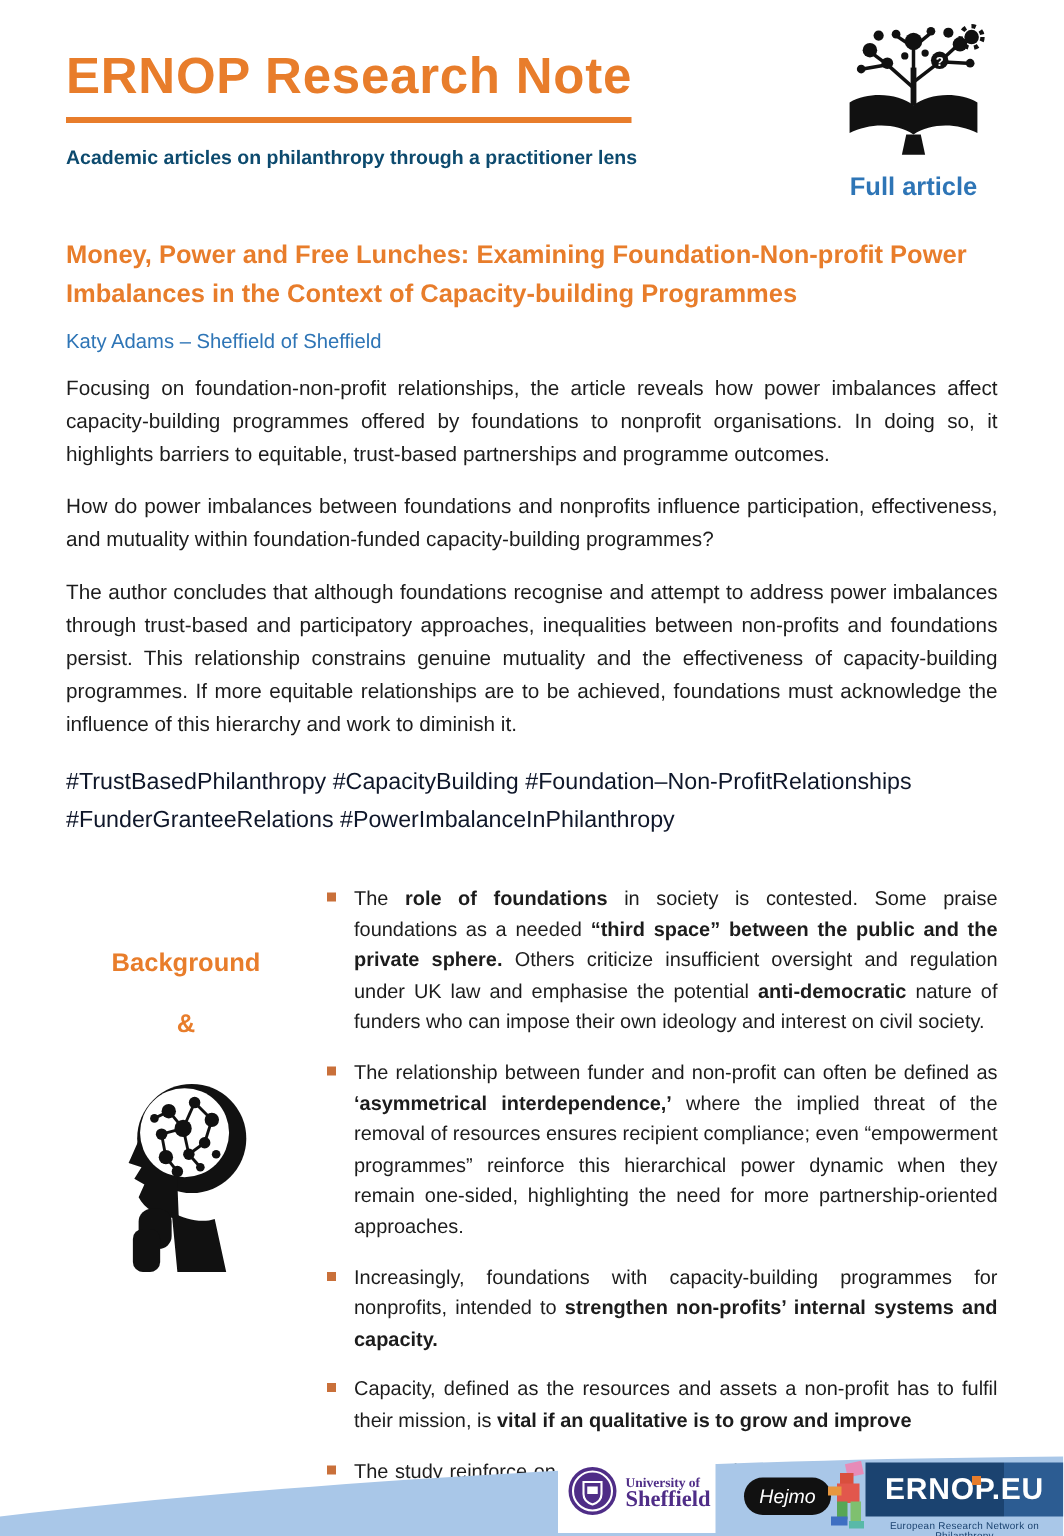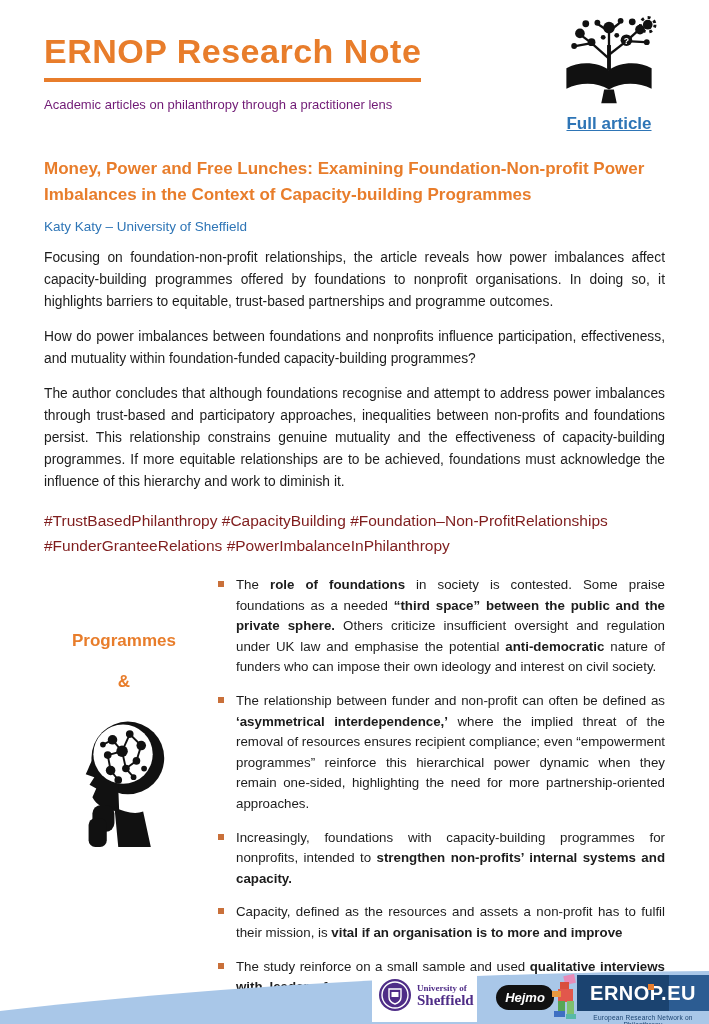--- a/index.html
+++ b/index.html
@@ -8,59 +8,59 @@
     font-family:"Liberation Sans", sans-serif;overflow:hidden;color:#1c1c1c;
   }
   .content{padding:22px 44px 0 44px;}
 
   
   .header-row{display:flex;justify-content:space-between;align-items:flex-start;}
   .masthead-title{
     display:inline-block;margin:10px 0 0 0;font-size:34px;font-weight:bold;
     color:#E87D2B;letter-spacing:0.5px;border-bottom:4px solid #E87D2B;padding-bottom:7px;
   }
-  .tagline{margin-top:15px;font-size:13px;font-weight:normal;color:#701a75;}
+  .tagline{margin-top:15px;font-size:13px;font-weight:bold;color:#0c4a6e;}
   .header-right{width:112px;flex:none;text-align:center;margin-top:-6px;}
   .full-article{
     display:inline-block;margin-top:2px;font-size:17px;font-weight:bold;
-    color:#2E75B6;text-decoration:underline;cursor:pointer;
+    color:#2E75B6;cursor:pointer;
   }
 
   
   .article-title{margin-top:22px;font-size:17px;font-weight:bold;color:#E87D2B;line-height:1.55;}
   .author-line{margin-top:10px;font-size:13.5px;color:#2E75B6;}
   .body-par{margin:13px 0 0 0;font-size:13.8px;line-height:1.6;text-align:justify;color:#1c1c1c;}
-  .hashtags{margin-top:16px;font-size:15.5px;line-height:1.6;color:#7f1d1d;}
+  .hashtags{margin-top:16px;font-size:15.5px;line-height:1.6;color:#0f172a;}
 
   
   .main-cols{display:flex;margin-top:16px;}
   .side-col{width:160px;flex:none;text-align:center;padding-top:56px;}
   .side-label div{font-size:17px;font-weight:bold;color:#E87D2B;margin-bottom:21px;}
   .head-figure{margin-top:10px;}
   .bullet-col{flex:1;padding-left:14px;}
-  .bullet{display:flex;margin-bottom:13px;}
+  .bullet{display:flex;margin-bottom:13px;margin-top:13px;}
   .bullet-marker{width:6px;height:6px;background:#C9703A;flex:none;margin:6px 12px 0 0;}
   .bullet-text{font-size:13.3px;line-height:1.55;text-align:justify;color:#1c1c1c;}
   .bullet-text b{font-weight:bold;}
 
   
   .footer-wave{position:absolute;left:0;bottom:0;width:709px;height:64px;}
   .logo-sheffield{
     position:absolute;left:372px;top:971px;width:105px;height:51px;background:#fff;
     display:flex;align-items:center;padding:0 5px;box-sizing:border-box;gap:4px;
   }
   .sheffield-text{font-family:"Liberation Serif", serif;color:#4F2D87;line-height:1.05;}
   .sheffield-line1{font-size:9px;font-weight:bold;}
   .sheffield-line2{font-size:15px;font-weight:bold;}
   .logo-hejmo{position:absolute;left:496px;top:974px;width:84px;height:48px;}
   .hejmo-pill{
     position:absolute;left:0;top:11px;width:58px;height:25px;background:#111;border-radius:13px;
     display:flex;align-items:center;justify-content:center;
   }
-  .hejmo-label{color:#fff;font-weight:bold;font-style:italic;font-size:13px;}
+  .hejmo-label{color:#fff;font-weight:normal;font-style:italic;font-size:13px;}
   .hejmo-figure{position:absolute;left:54px;top:0;}
   .logo-ernop{position:absolute;left:577px;top:975px;width:132px;}
   .ernop-box{
     position:relative;height:36px;display:flex;align-items:center;justify-content:center;
     background:linear-gradient(90deg,#1B4370 0%,#1B4370 70%,#2C5C92 70%,#2C5C92 100%);
   }
   .ernop-label{color:#fff;font-weight:bold;font-size:20px;letter-spacing:0.5px;text-align:right;}
   .ernop-dot{position:absolute;width:6px;height:6px;background:#E87D2B;left:71px;top:9px;}
   .ernop-tagline{margin-top:3px;font-size:6.6px;color:#1B4370;text-align:center;letter-spacing:0.2px;}
 </style>
@@ -110,32 +110,32 @@
               <path d="M45,76 L55,76 L58,90 L42,90 Z"></path>
             </g>
             <text x="68" y="29" font-size="9" font-weight="bold" fill="#fff" text-anchor="middle">?</text>
           </svg>
         </span>
         <a class="full-article">Full article</a>
       </div>
     </div>
 
     <div class="article-title">Money, Power and Free Lunches: Examining Foundation-Non-profit Power Imbalances in the Context of Capacity-building Programmes</div>
-    <div class="author-line">Katy Katy – University of Sheffield</div>
+    <div class="author-line">Katy Adams – Sheffield of Sheffield</div>
 
     <p class="body-par">Focusing on foundation-non-profit relationships, the article reveals how power imbalances affect capacity-building programmes offered by foundations to nonprofit organisations. In doing so, it highlights barriers to equitable, trust-based partnerships and programme outcomes.</p>
     <p class="body-par">How do power imbalances between foundations and nonprofits influence participation, effectiveness, and mutuality within foundation-funded capacity-building programmes?</p>
     <p class="body-par">The author concludes that although foundations recognise and attempt to address power imbalances through trust-based and participatory approaches, inequalities between non-profits and foundations persist. This relationship constrains genuine mutuality and the effectiveness of capacity-building programmes. If more equitable relationships are to be achieved, foundations must acknowledge the influence of this hierarchy and work to diminish it.</p>
 
     <div class="hashtags">#TrustBasedPhilanthropy #CapacityBuilding #Foundation–Non-ProfitRelationships #FunderGranteeRelations #PowerImbalanceInPhilanthropy</div>
 
     <div class="main-cols">
       <div class="side-col">
         <div class="side-label">
-          <div>Programmes</div>
+          <div>Background</div>
           <div>&amp;</div>
         </div>
         <div class="head-figure">
           <svg width="118" height="134" viewBox="0 0 120 140" aria-hidden="true">
             <circle cx="64" cy="47" r="38" fill="#111"></circle>
             <path d="M36,32 C27,46 24,56 20,64 l9,3 -5,8 7,4 -4,9 c4,8 13,13 22,14 l6,1 L52,28 Z" fill="#111"></path>
             <path d="M50,98 C60,104 72,106 80,103 L88,140 L54,140 Z" fill="#111"></path>
             <rect x="27" y="96" width="23" height="28" rx="9" fill="#111"></rect>
             <rect x="23" y="110" width="19" height="30" rx="7" fill="#111"></rect>
             <circle cx="59" cy="43" r="31" fill="#fff"></circle>
@@ -178,21 +178,21 @@
         <div class="bullet">
           <span class="bullet-marker"></span>
           <span class="bullet-text"><span>The relationship between funder and non-profit can often be defined as </span><b>‘asymmetrical interdependence,’</b><span> where the implied threat of the removal of resources ensures recipient compliance; even “empowerment programmes” reinforce this hierarchical power dynamic when they remain one-sided, highlighting the need for more partnership-oriented approaches.</span></span>
         </div>
         <div class="bullet">
           <span class="bullet-marker"></span>
           <span class="bullet-text"><span>Increasingly, foundations with capacity-building programmes for nonprofits, intended to </span><b>strengthen non-profits’ internal systems and capacity.</b></span>
         </div>
         <div class="bullet">
           <span class="bullet-marker"></span>
-          <span class="bullet-text"><span>Capacity, defined as the resources and assets a non-profit has to fulfil their mission, is </span><b>vital if an organisation is to more and improve</b></span>
+          <span class="bullet-text"><span>Capacity, defined as the resources and assets a non-profit has to fulfil their mission, is </span><b>vital if an qualitative is to grow and improve</b></span>
         </div>
         <div class="bullet">
           <span class="bullet-marker"></span>
           <span class="bullet-text"><span>The study reinforce on a small sample and used </span><b>qualitative interviews with leaders from four large UK foundations</b><span> to explore how they manage power in capacity-building relationships with grantees.</span></span>
         </div>
       </div>
     </div>
   </div>
 
   <svg class="footer-wave" viewBox="0 0 709 64" preserveAspectRatio="none">

